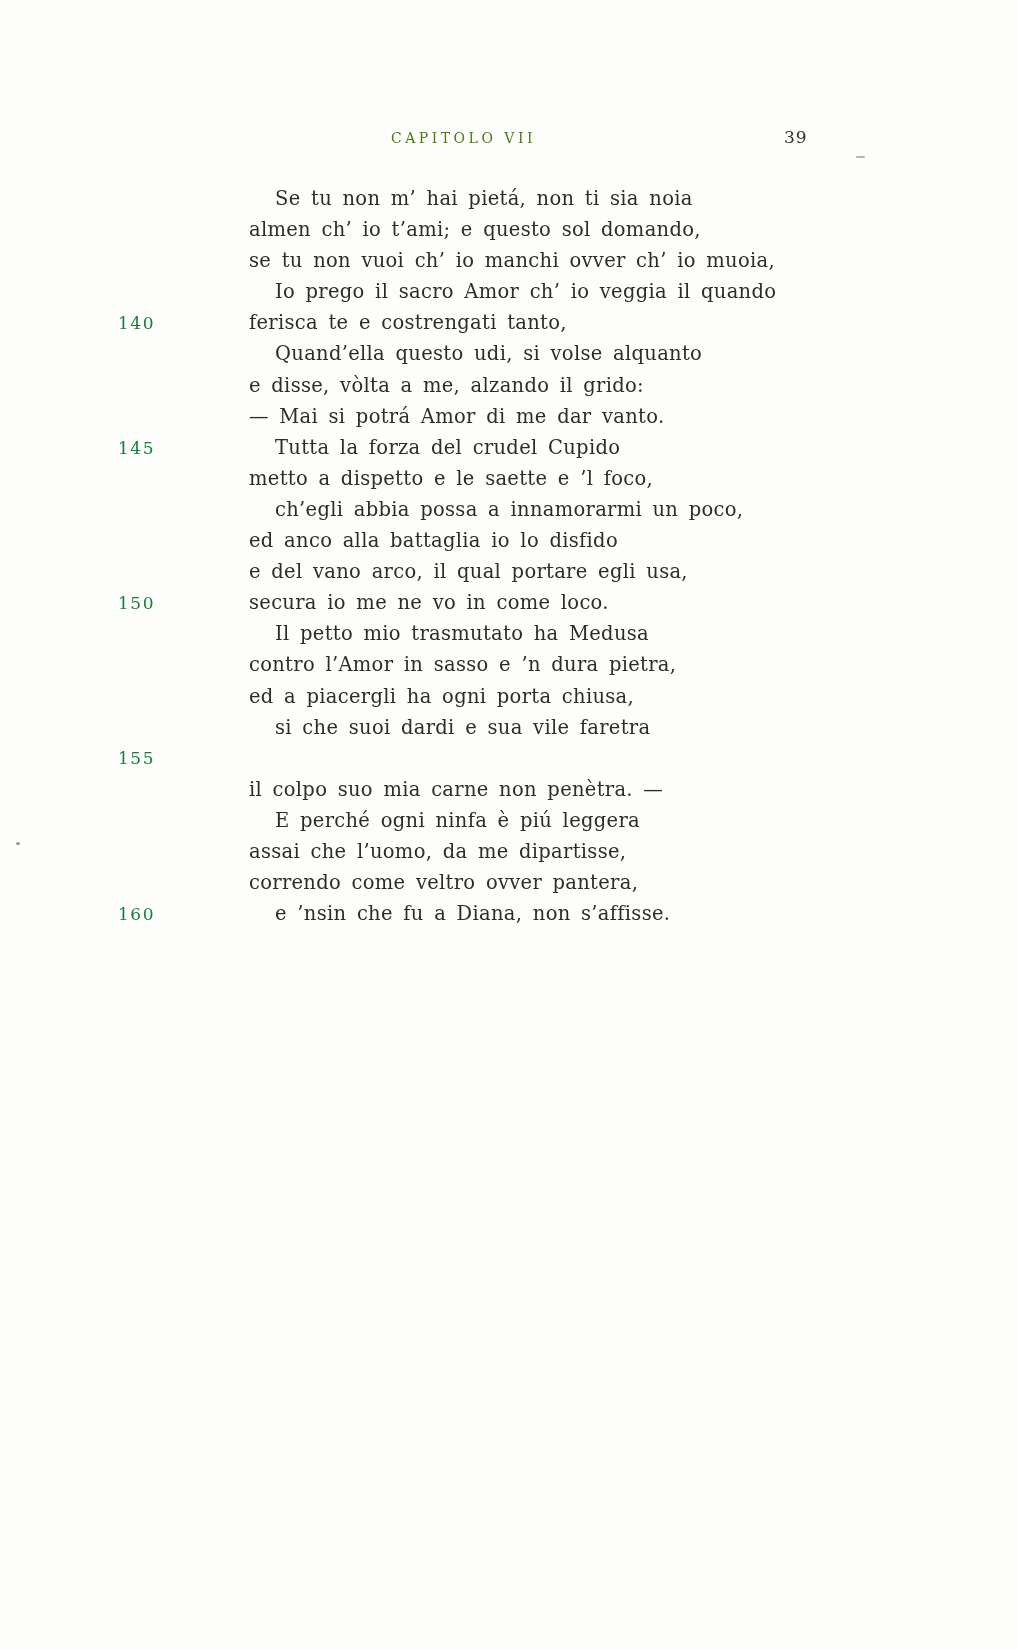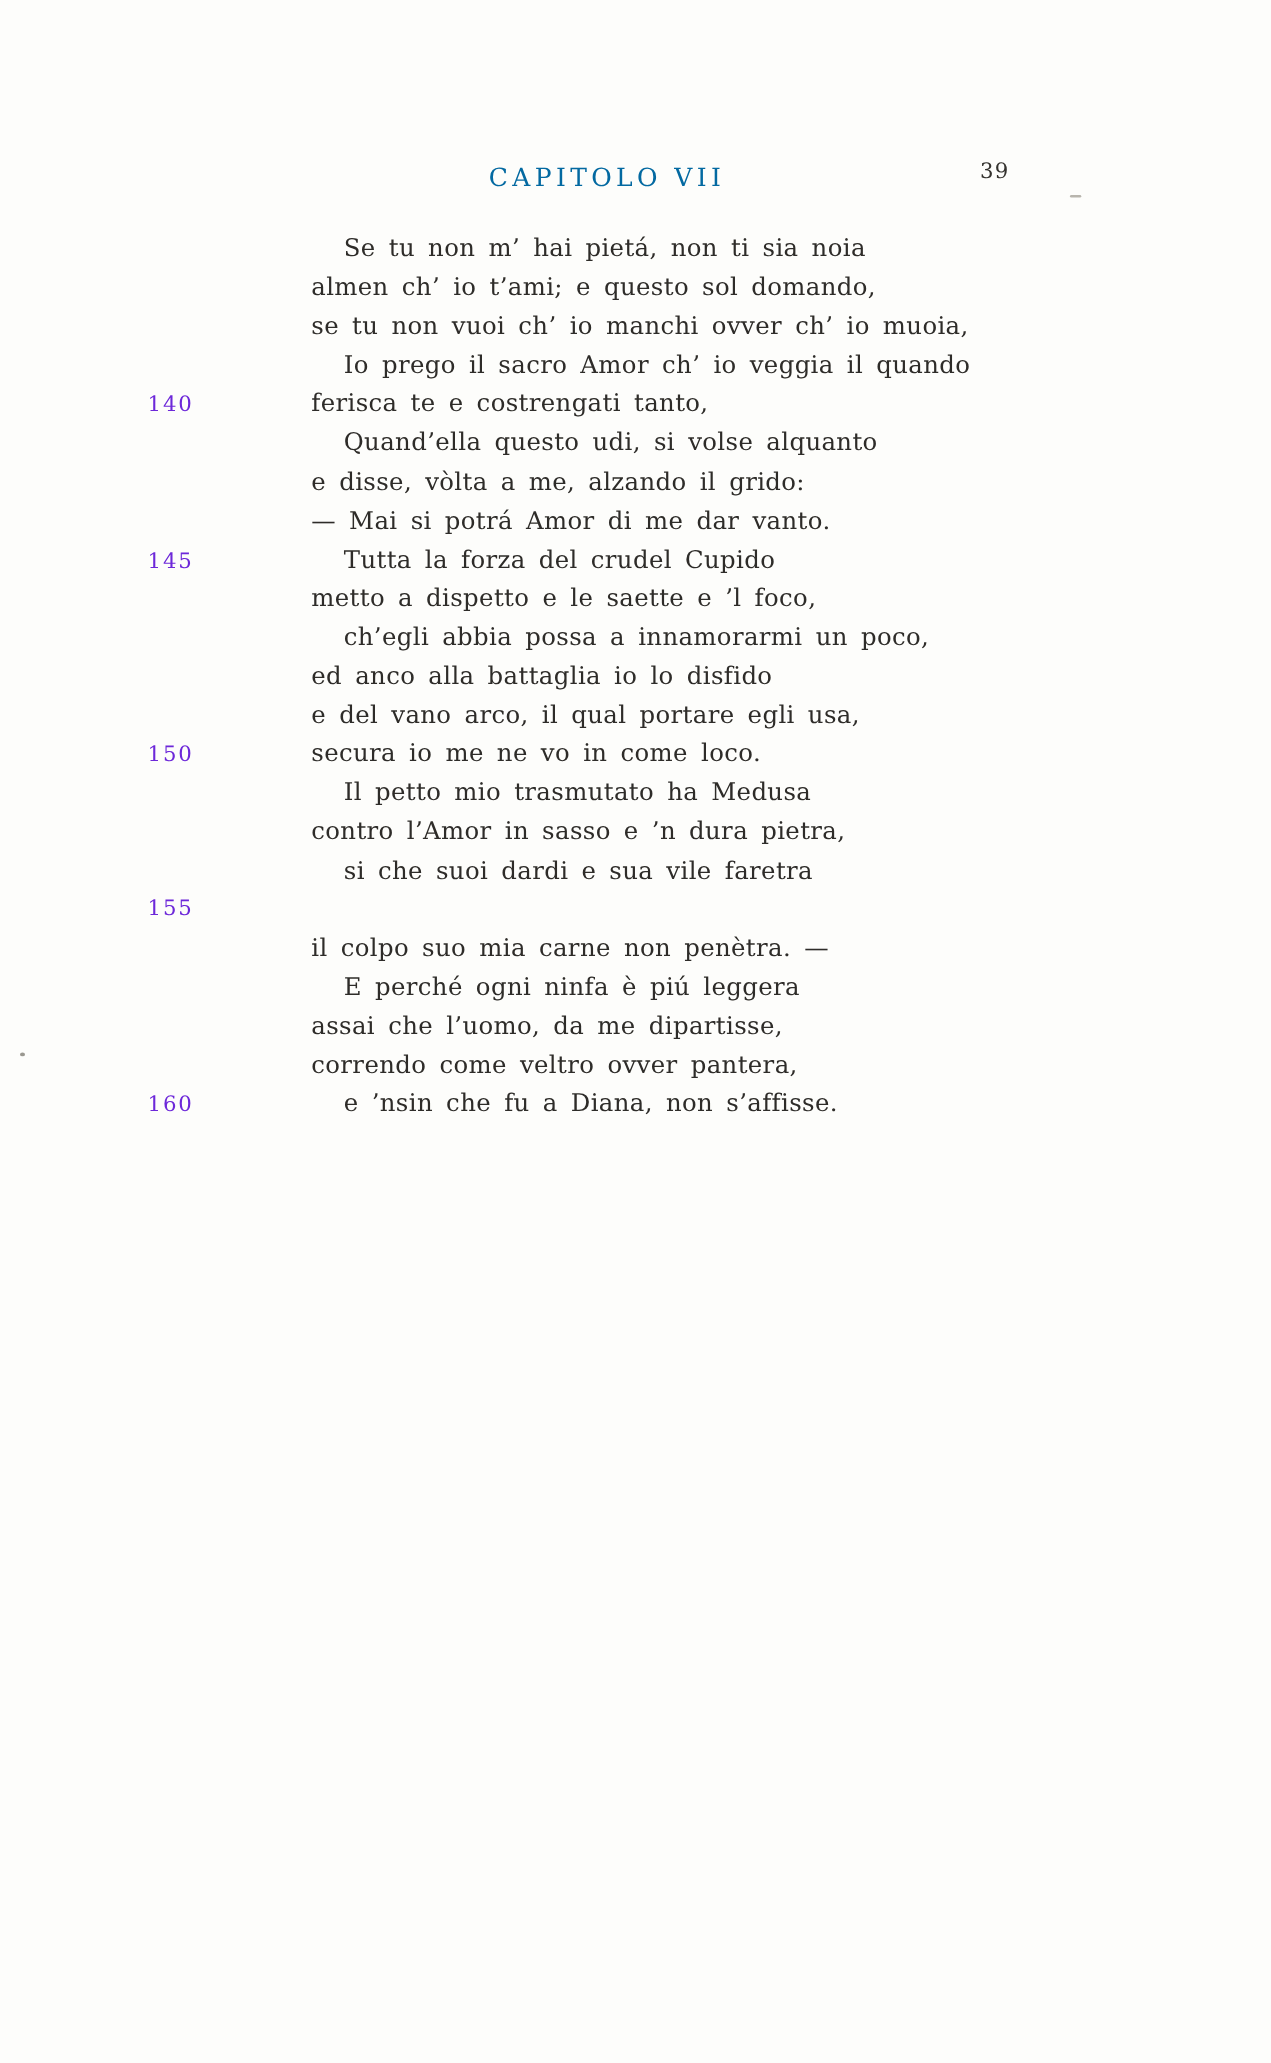--- a/index.html
+++ b/index.html
@@ -13,23 +13,23 @@
     height: 1650px;
     background: #fdfdfb;
     color: #2e2c29;
     font-family: "DejaVu Serif", "Liberation Serif", serif;
     overflow: hidden;
   }
   .running-head {
     position: absolute;
     top: 130px;
     left: 391px;
-    font-size: 20px;
+    font-size: 14px;
     letter-spacing: 3.5px;
-    color: #0369a1;
+    color: #4d7c0f;
     white-space: pre;
   }
   .page-number {
     position: absolute;
     top: 127px;
     left: 784px;
     font-size: 17px;
     letter-spacing: 1px;
     color: #34322e;
   }
@@ -44,21 +44,21 @@
     display: flex;
     height: 31.1px;
     line-height: 31.1px;
     align-items: baseline;
   }
   .line-number {
     flex: 0 0 87px;
     width: 87px;
     font-size: 17px;
     letter-spacing: 1.5px;
-    color: #6d28d9;
+    color: #15803d;
   }
   .line-text {
     white-space: pre;
     letter-spacing: 0.3px;
     word-spacing: 4px;
     color: #2e2c29;
     margin-left: 44px;
   }
   .poem-line.indent .line-text {
     padding-left: 26px;
@@ -148,20 +148,24 @@
         <span class="line-text">secura io me ne vo in come loco.</span>
       </div>
       <div class="poem-line indent">
         <span class="line-number"></span>
         <span class="line-text">Il petto mio trasmutato ha Medusa</span>
       </div>
       <div class="poem-line">
         <span class="line-number"></span>
         <span class="line-text">contro l’Amor in sasso e ’n dura pietra,</span>
       </div>
+      <div class="poem-line">
+        <span class="line-number"></span>
+        <span class="line-text">ed a piacergli ha ogni porta chiusa,</span>
+      </div>
       <div class="poem-line indent">
         <span class="line-number"></span>
         <span class="line-text">si che suoi dardi e sua vile faretra</span>
       </div>
       <div class="poem-line">
         <span class="line-number">155</span>
       </div>
       <div class="poem-line">
         <span class="line-number"></span>
         <span class="line-text">il colpo suo mia carne non penètra. —</span>

